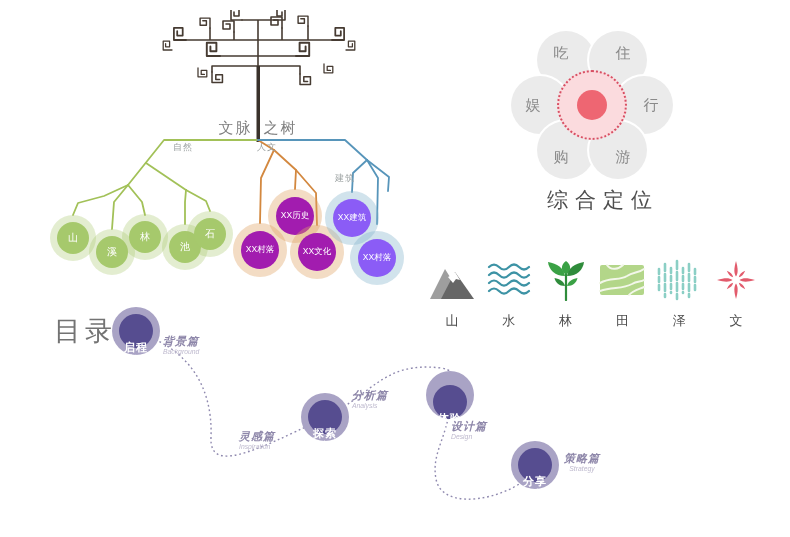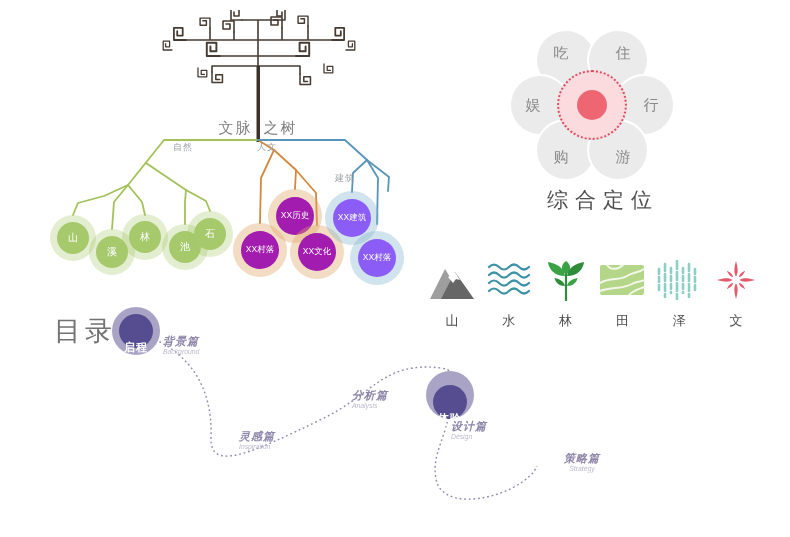--- a/index.html
+++ b/index.html
@@ -271,34 +271,46 @@
   <div class="chapter" style="left:163px;top:335px;">
     <div class="ch-zh">背景篇</div>
     <div class="ch-en">Background</div>
   </div>
 
   <div class="chapter" style="left:239px;top:430px;">
     <div class="ch-zh">灵感篇</div>
     <div class="ch-en">Inspiration</div>
   </div>
 
+  <div class="jnode" style="left:301px;top:393px;">
+    <div class="jin">
+      <span class="jzh">探索</span>
+      <span class="jen">Explorer</span>
+    </div>
+  </div>
   <div class="chapter" style="left:352px;top:389px;">
     <div class="ch-zh">分析篇</div>
     <div class="ch-en">Analysis</div>
   </div>
 
   <div class="jnode" style="left:426px;top:371px;align-items:flex-end;">
     <div class="jin">
       <span class="jzh">体验</span>
       <span class="jen">Enjoy</span>
     </div>
   </div>
   <div class="chapter" style="left:451px;top:420px;">
     <div class="ch-zh">设计篇</div>
     <div class="ch-en">Design</div>
   </div>
 
+  <div class="jnode" style="left:511px;top:441px;">
+    <div class="jin">
+      <span class="jzh">分享</span>
+      <span class="jen">Sharing</span>
+    </div>
+  </div>
   <div class="chapter" style="left:564px;top:452px;text-align:right;">
     <div class="ch-zh">策略篇</div>
     <div class="ch-en">Strategy</div>
   </div>
 
 </div>
 
 </body></html>

